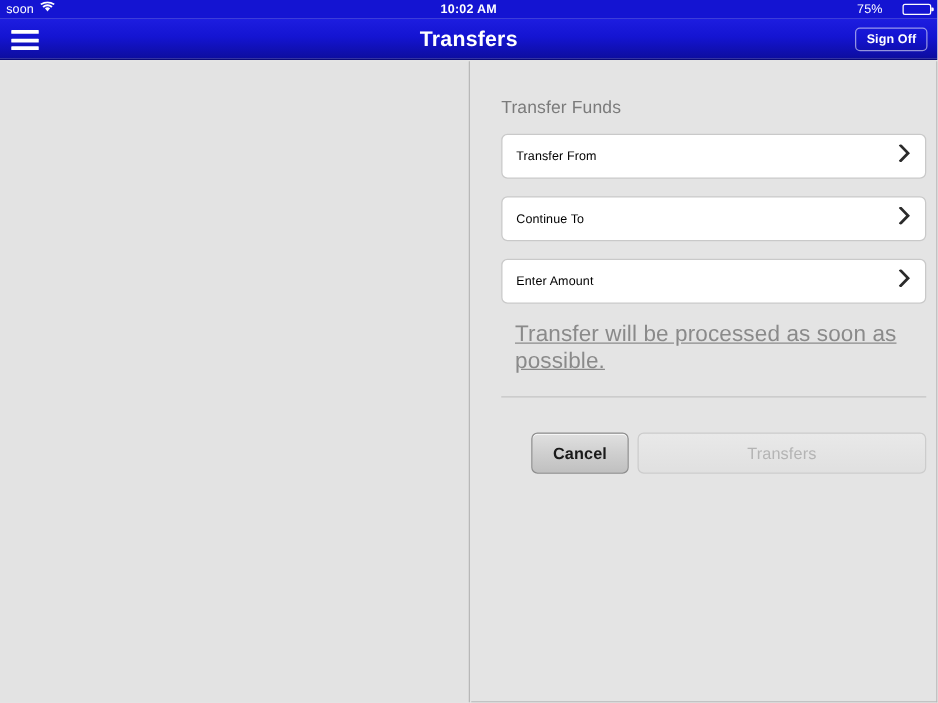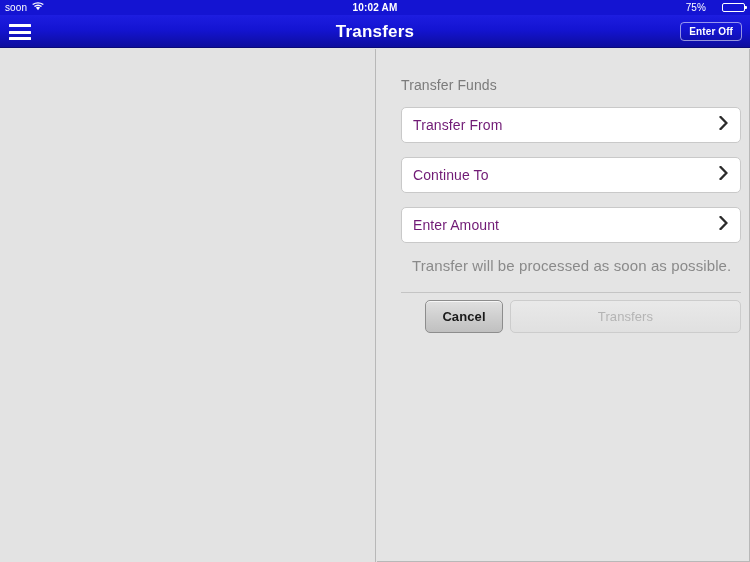--- a/index.html
+++ b/index.html
@@ -179,47 +179,48 @@
     height: 36px;
     background: #ffffff;
     border: 1px solid #c9c9c9;
     border-radius: 5px;
     display: flex;
     align-items: center;
     cursor: pointer;
   }
   .field-label {
     margin-left: 11px;
-    font-size: 14px;
-    color: #701a75;
+    font-size: 10px;
+    color: #000000;
     letter-spacing: 0.1px;
   }
   .chevron {
     position: absolute;
     right: 12px;
     top: 50%;
     transform: translateY(-50%);
     display: block;
   }
   .note {
     margin-top: 14px;
     margin-left: 11px;
-    font-size: 15px;
+    font-size: 18px;
     color: #8a8a8a;
     letter-spacing: 0.1px;
+    text-decoration: underline;
   }
   .divider-line {
     margin-top: 18px;
     height: 1px;
     background: #c4c4c4;
   }
 
   
   .actions {
-    margin-top: 7px;
+    margin-top: 28px;
     display: flex;
     gap: 7px;
     padding-left: 24px;
   }
   .btn {
     height: 33px;
     border-radius: 5px;
     font-size: 13px;
     line-height: 31px;
     text-align: center;
@@ -269,21 +270,21 @@
     </div>
   </div>
 
   <div class="nav-bar">
     <div class="hamburger">
       <span></span>
       <span></span>
       <span></span>
     </div>
     <div class="nav-title">Transfers</div>
-    <div class="sign-off-btn">Enter Off</div>
+    <div class="sign-off-btn">Sign Off</div>
   </div>
 
   <div class="content">
 
     <div class="left-pane"></div>
 
     <div class="right-pane">
       <div class="form-wrap">
 
         <div class="section-title">Transfer Funds</div>

